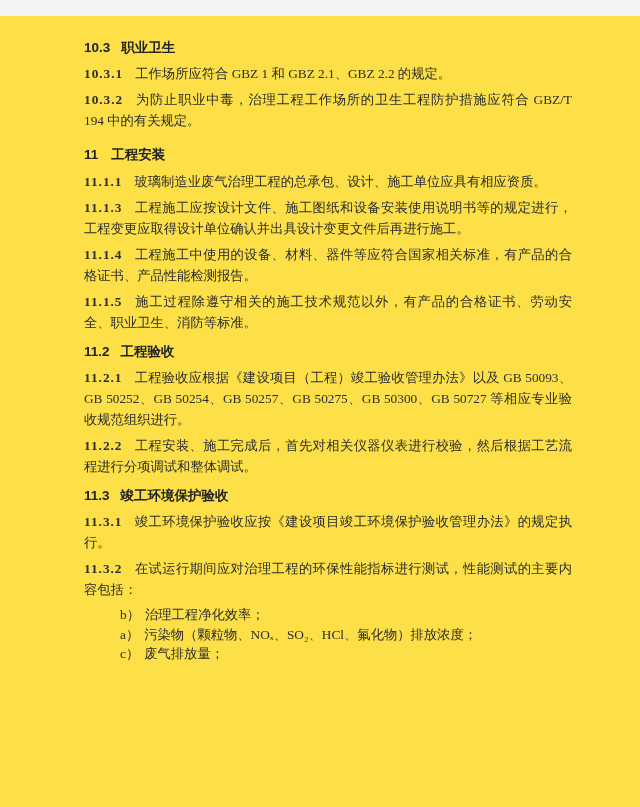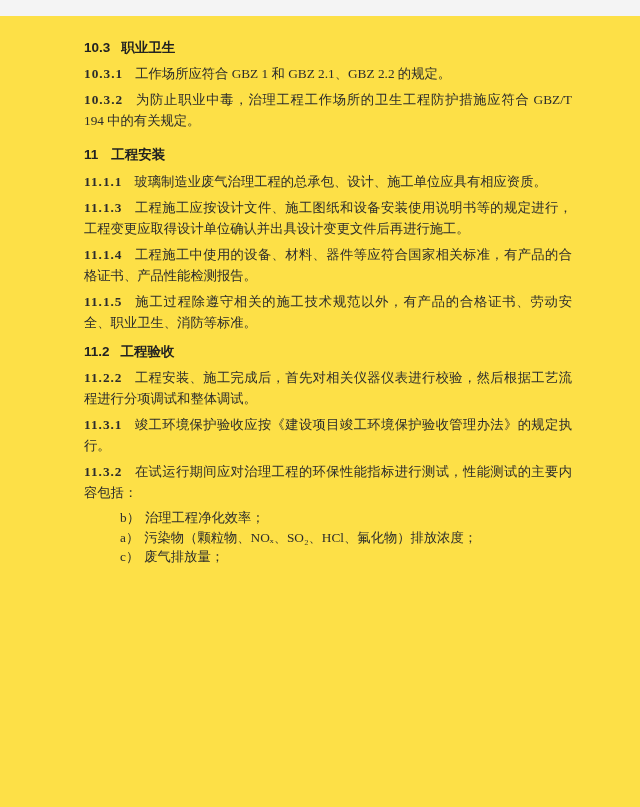--- a/index.html
+++ b/index.html
@@ -62,21 +62,23 @@
   <div>
       <div class="h2"><span class="num">10.3</span><span class="txt">职业卫生</span></div>
       <div class="clause"><span class="num">10.3.1</span><span class="txt">工作场所应符合 GBZ 1 和 GBZ 2.1、GBZ 2.2 的规定。</span></div>
       <div class="clause"><span class="num">10.3.2</span><span class="txt">为防止职业中毒，治理工程工作场所的卫生工程防护措施应符合 GBZ/T 194 中的有关规定。</span></div>
       <div class="h1"><span class="num">11</span><span class="txt">工程安装</span></div>
       <div class="clause"><span class="num">11.1.1</span><span class="txt">玻璃制造业废气治理工程的总承包、设计、施工单位应具有相应资质。</span></div>
       <div class="clause"><span class="num">11.1.3</span><span class="txt">工程施工应按设计文件、施工图纸和设备安装使用说明书等的规定进行，工程变更应取得设计单位确认并出具设计变更文件后再进行施工。</span></div>
       <div class="clause"><span class="num">11.1.4</span><span class="txt">工程施工中使用的设备、材料、器件等应符合国家相关标准，有产品的合格证书、产品性能检测报告。</span></div>
       <div class="clause"><span class="num">11.1.5</span><span class="txt">施工过程除遵守相关的施工技术规范以外，有产品的合格证书、劳动安全、职业卫生、消防等标准。</span></div>
       <div class="h2"><span class="num">11.2</span><span class="txt">工程验收</span></div>
+      <div class="clause"><span class="num">11.2.1</span><span class="txt">工程验收应根据《建设项目（工程）竣工验收管理办法》以及 GB 50093、GB 50252、GB 50254、GB 50257、GB 50275、GB 50300、GB 50727 等相应专业验收规范组织进行。</span></div>
       <div class="clause"><span class="num">11.2.2</span><span class="txt">工程安装、施工完成后，首先对相关仪器仪表进行校验，然后根据工艺流程进行分项调试和整体调试。</span></div>
+      <div class="h2"><span class="num">11.3</span><span class="txt">竣工环境保护验收</span></div>
       <div class="clause"><span class="num">11.3.1</span><span class="txt">竣工环境保护验收应按《建设项目竣工环境保护验收管理办法》的规定执行。</span></div>
       <div class="clause"><span class="num">11.3.2</span><span class="txt">在试运行期间应对治理工程的环保性能指标进行测试，性能测试的主要内容包括：</span></div>
       <div class="list">
         <div class="item"><span class="num">b）</span><span class="txt">治理工程净化效率；</span></div>
         <div class="item"><span class="num">a）</span><span class="txt">污染物（颗粒物、NOₓ、SO₂、HCl、氟化物）排放浓度；</span></div>
         <div class="item"><span class="num">c）</span><span class="txt">废气排放量；</span></div>
       </div>
     </div>
 </div>
 

